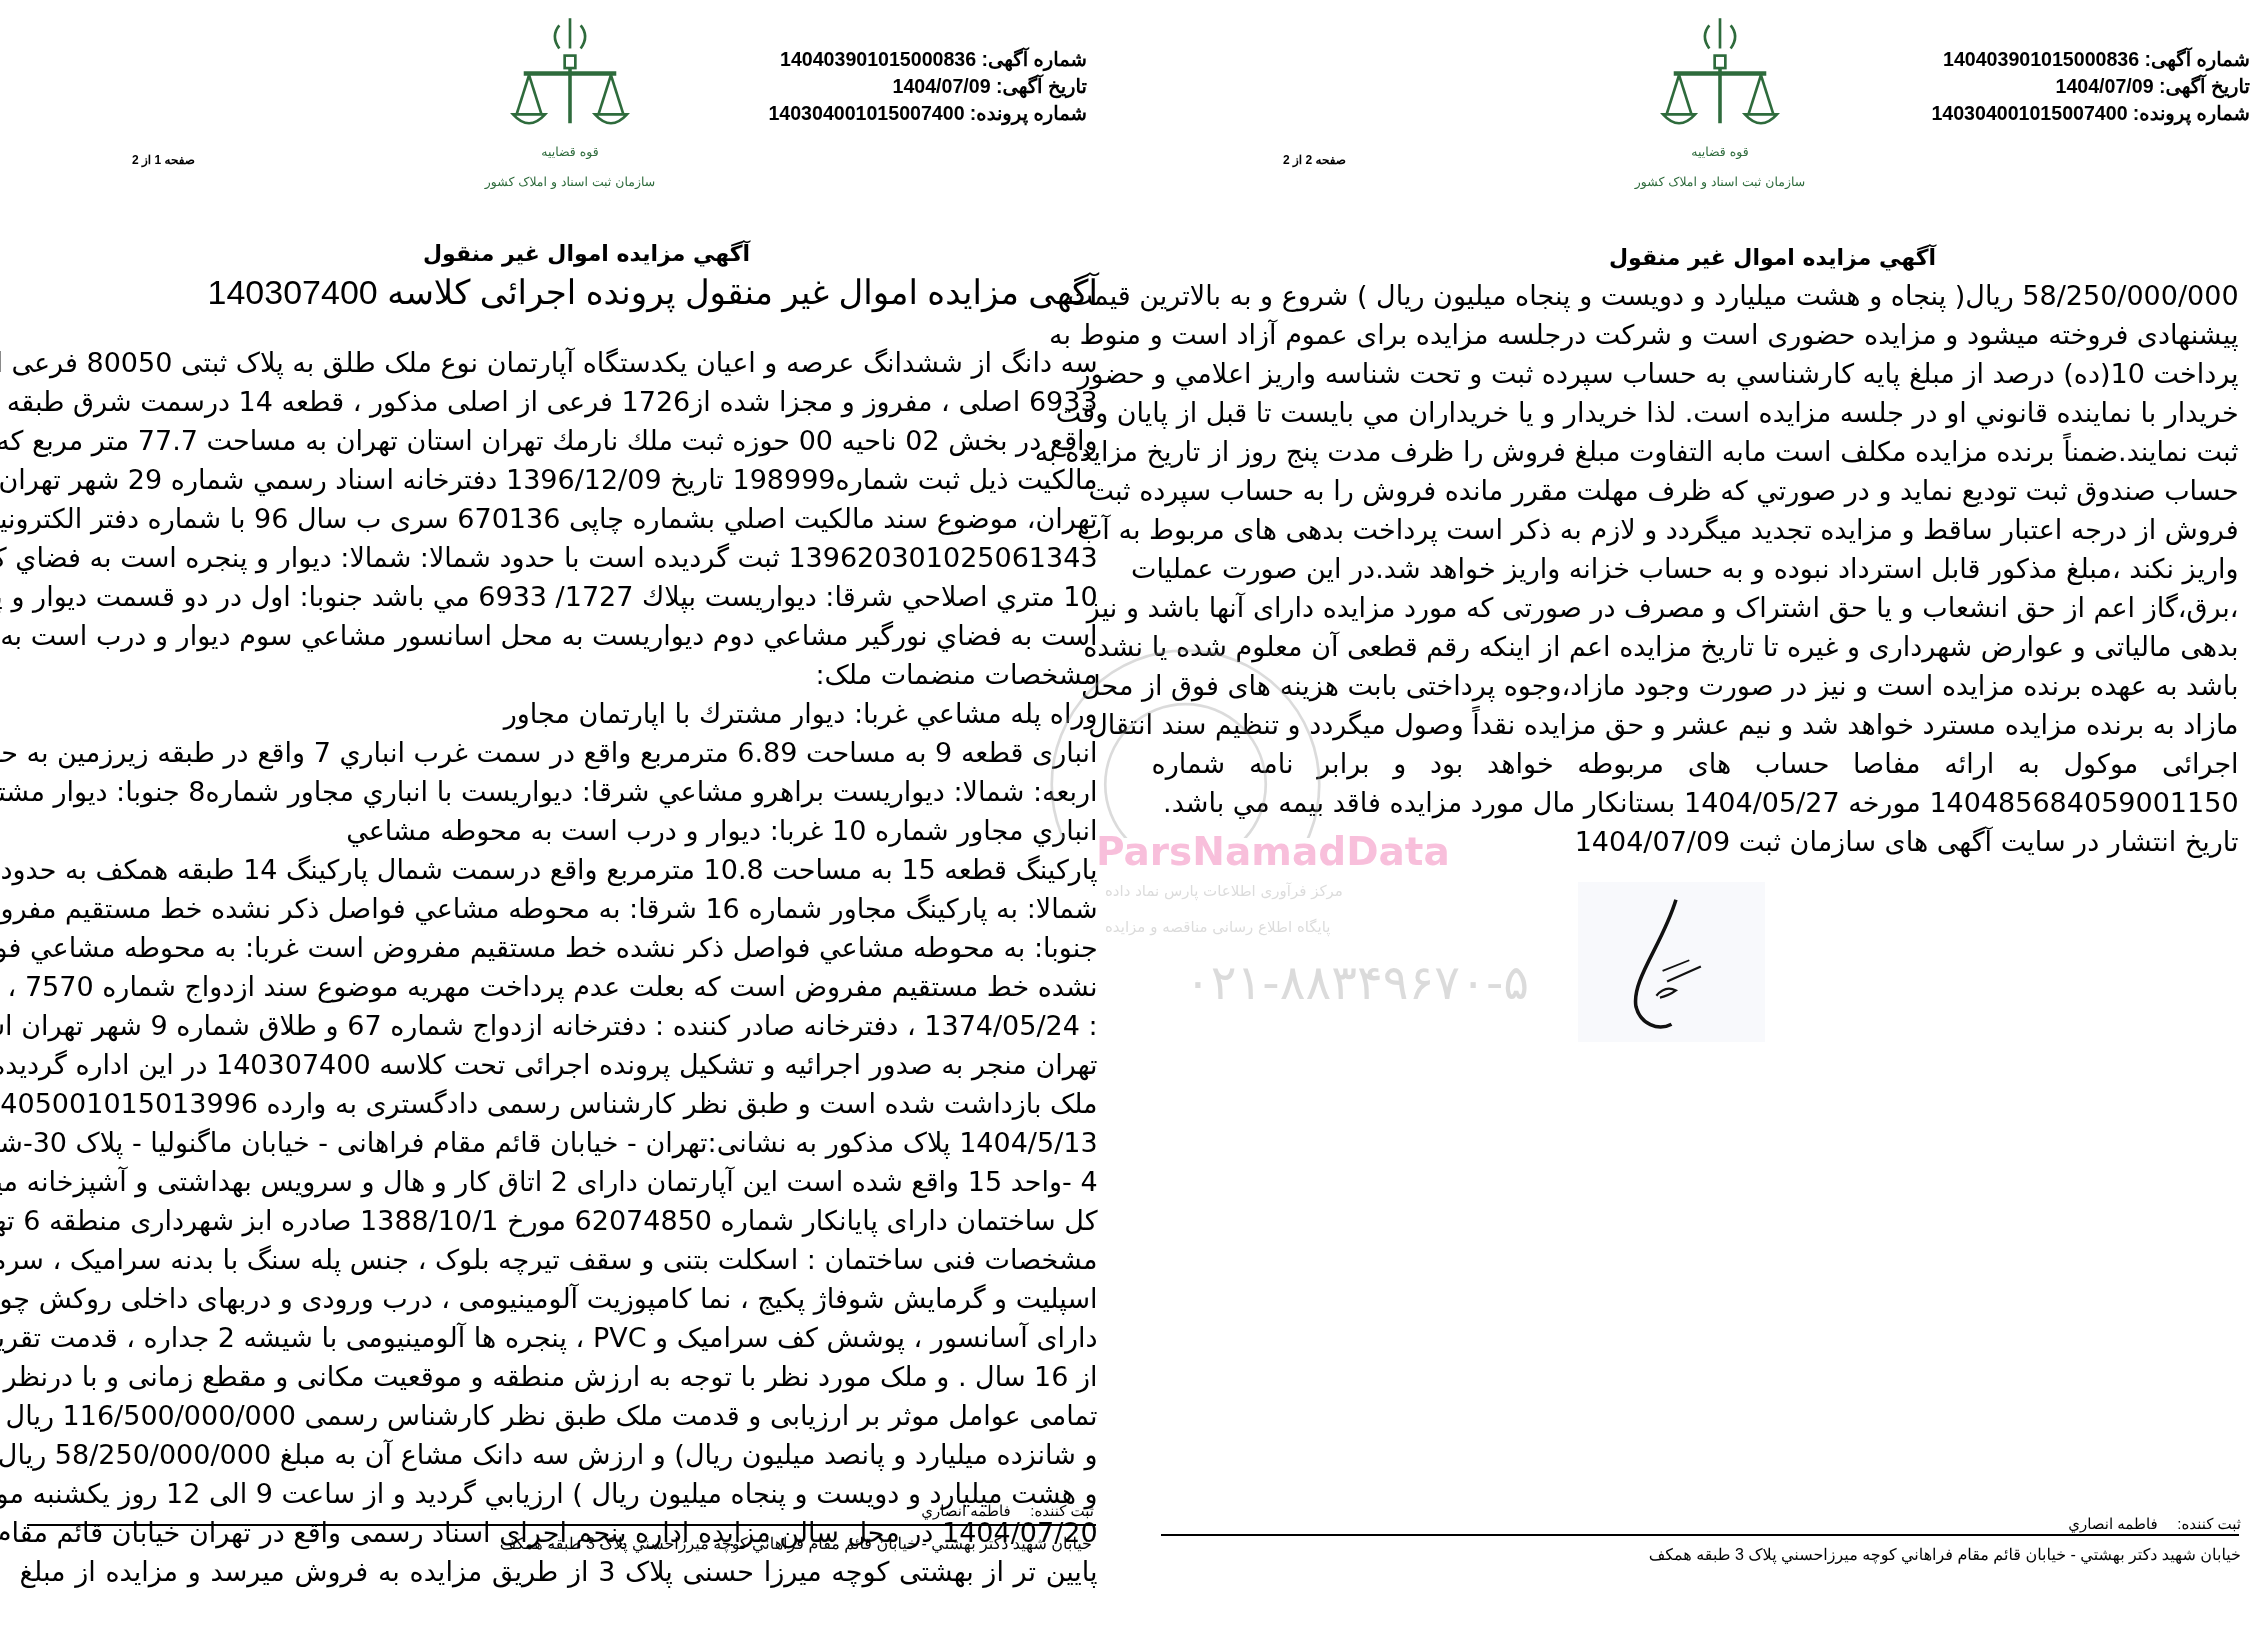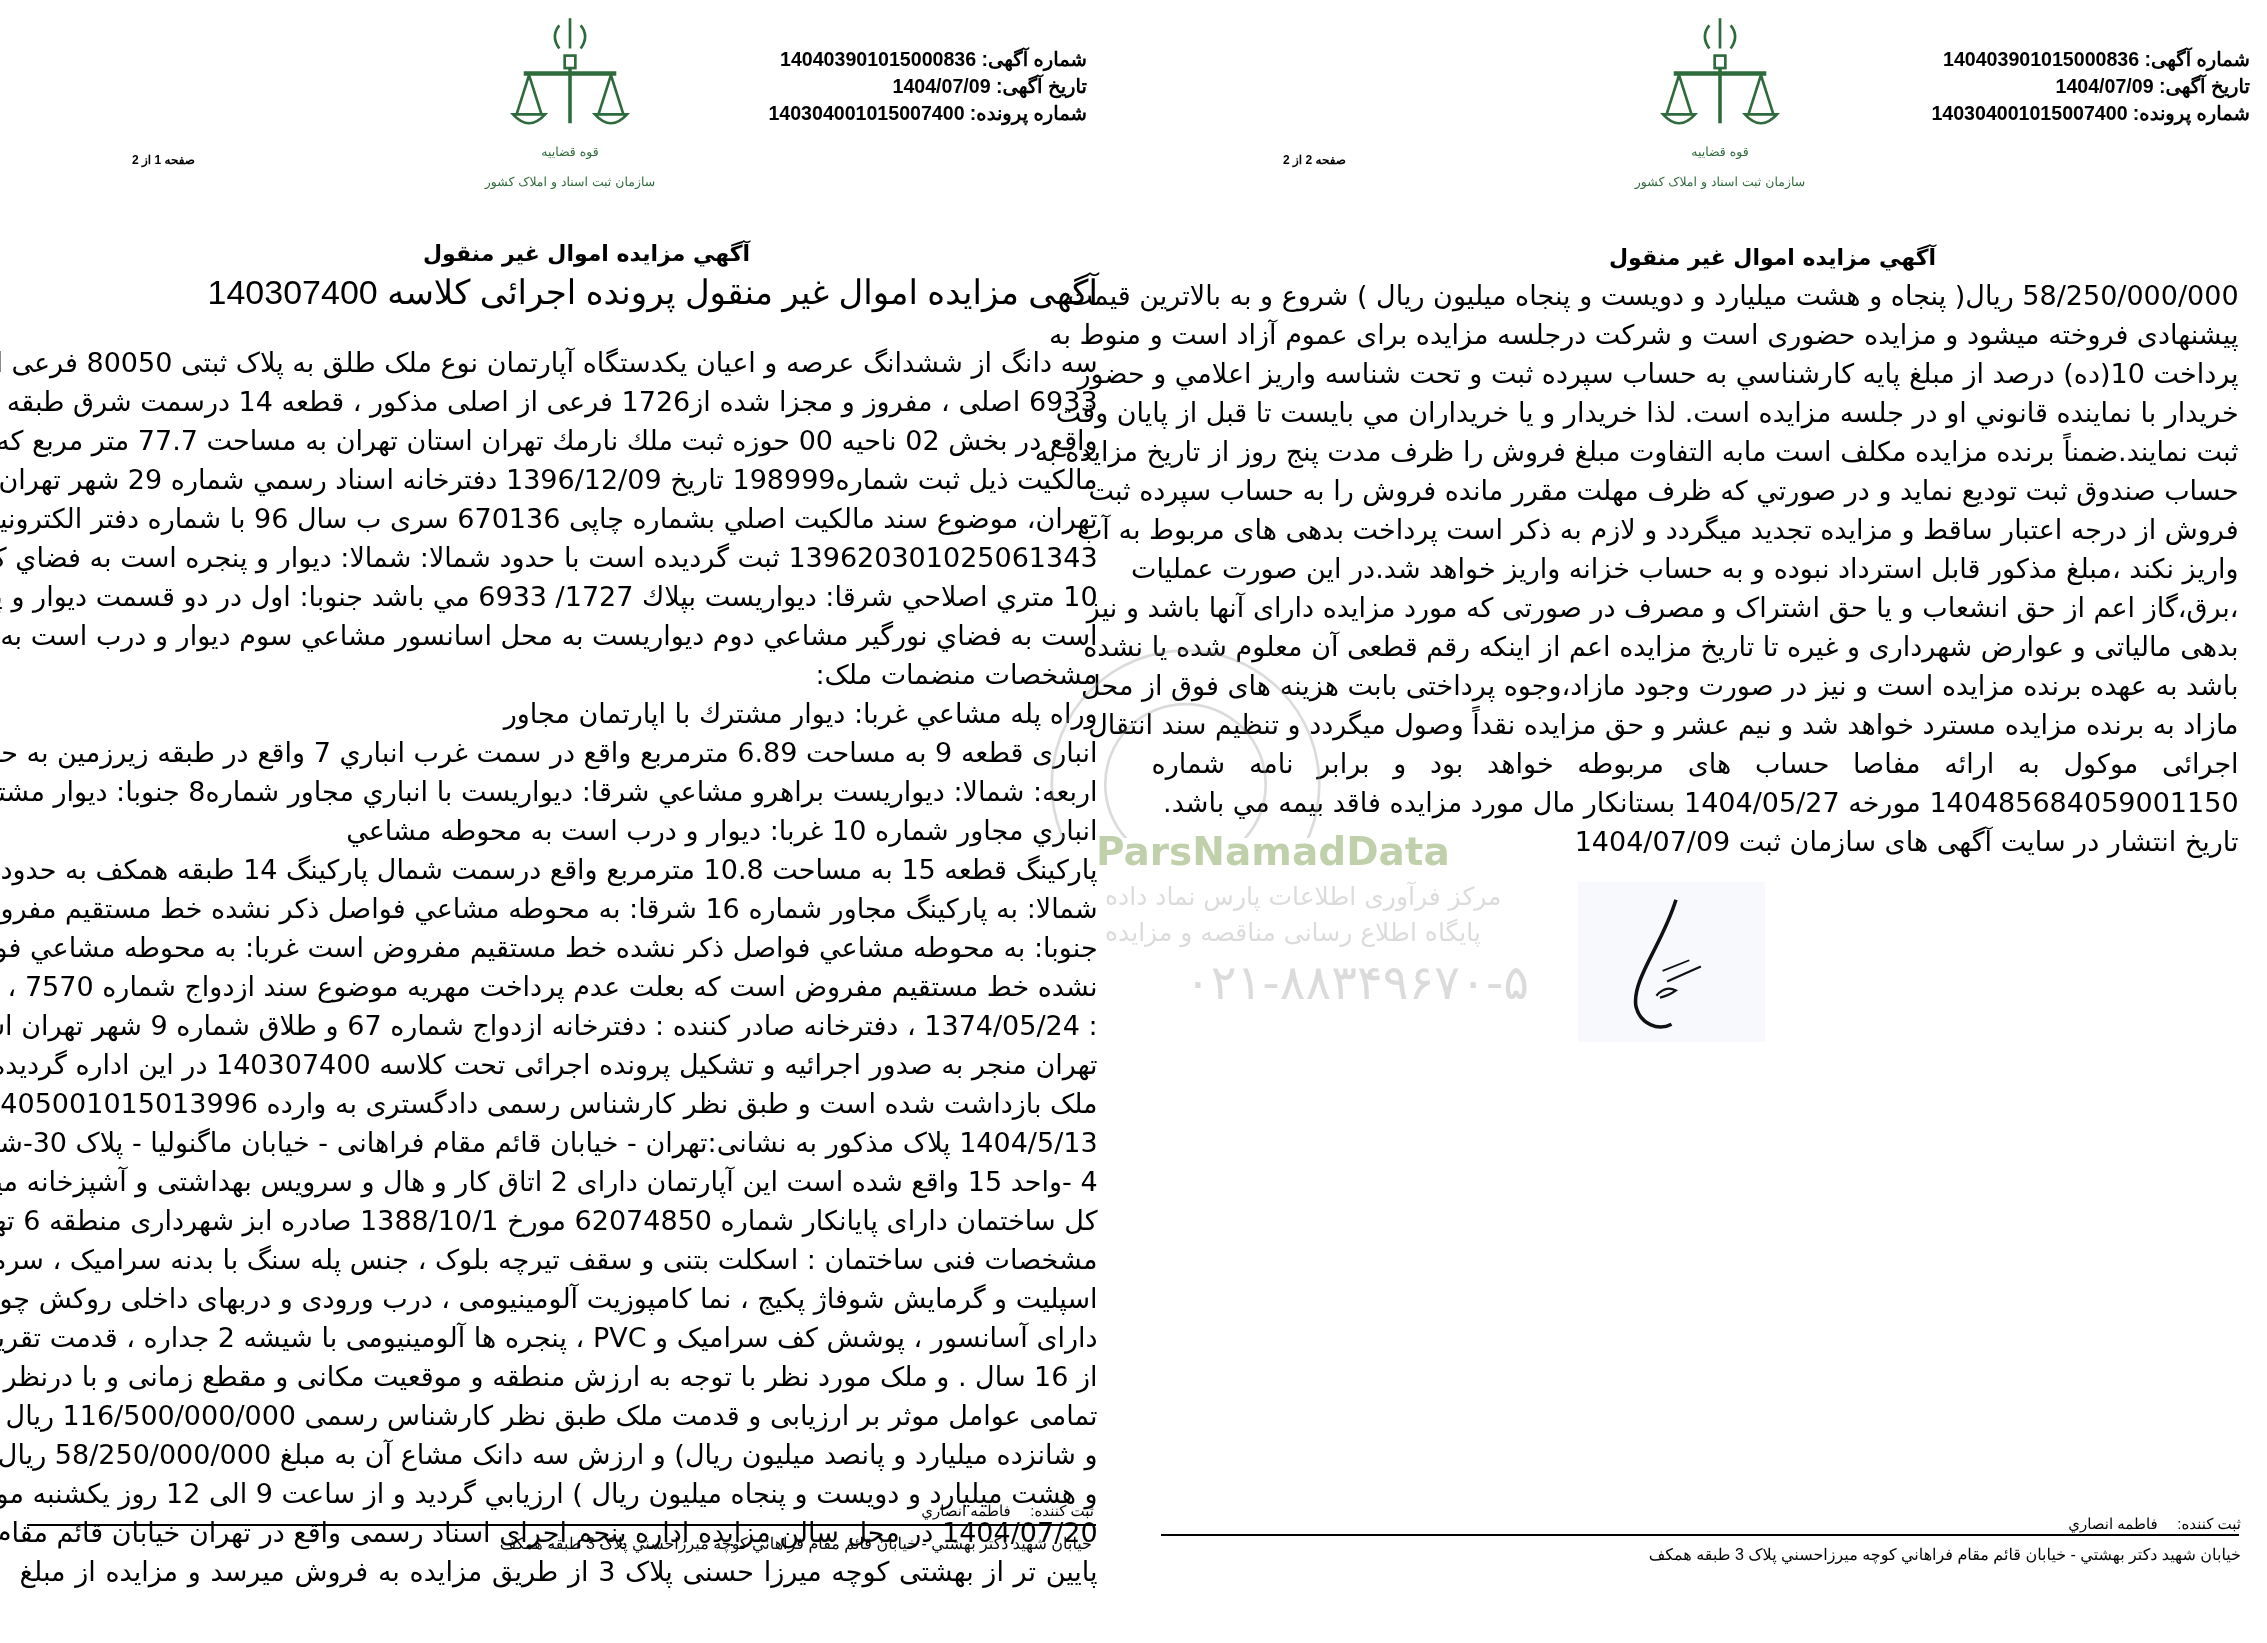--- a/index.html
+++ b/index.html
@@ -55,22 +55,22 @@
   #page-right .rule { top:1534px; left:29px; width:1078px; }
 
   .address { position:absolute; direction:rtl; font-family:"Liberation Sans",sans-serif;
              font-size:16px; white-space:nowrap; }
   #page-left .address  { top:1534px; right:40px; }
   #page-right .address { top:1545px; right:27px; }
 
   .watermark { position:absolute; left:918px; top:606px; width:535px; height:410px;
                pointer-events:none; opacity:0.35; }
   .watermark .wm-brand { position:absolute; left:178px; top:223px; font-family:"DejaVu Sans",sans-serif;
-               font-weight:bold; font-size:39px; color:#4d7c0f; }
-  .watermark .wm-line { position:absolute; left:187px; direction:rtl; font-size:25px; color:#999;
+               font-weight:bold; font-size:39px; color:#ec4899; }
+  .watermark .wm-line { position:absolute; left:187px; direction:rtl; font-size:15px; color:#999;
                font-family:"DejaVu Sans",sans-serif; white-space:nowrap; }
   .watermark .wm-phone { position:absolute; left:267px; top:348px; font-size:48px; color:#999;
                font-family:"DejaVu Sans",sans-serif; }
 </style>
 </head>
 <body>
 
 <div class="page" id="page-left">
   <div class="logo">
     <svg viewBox="0 0 200 215">

